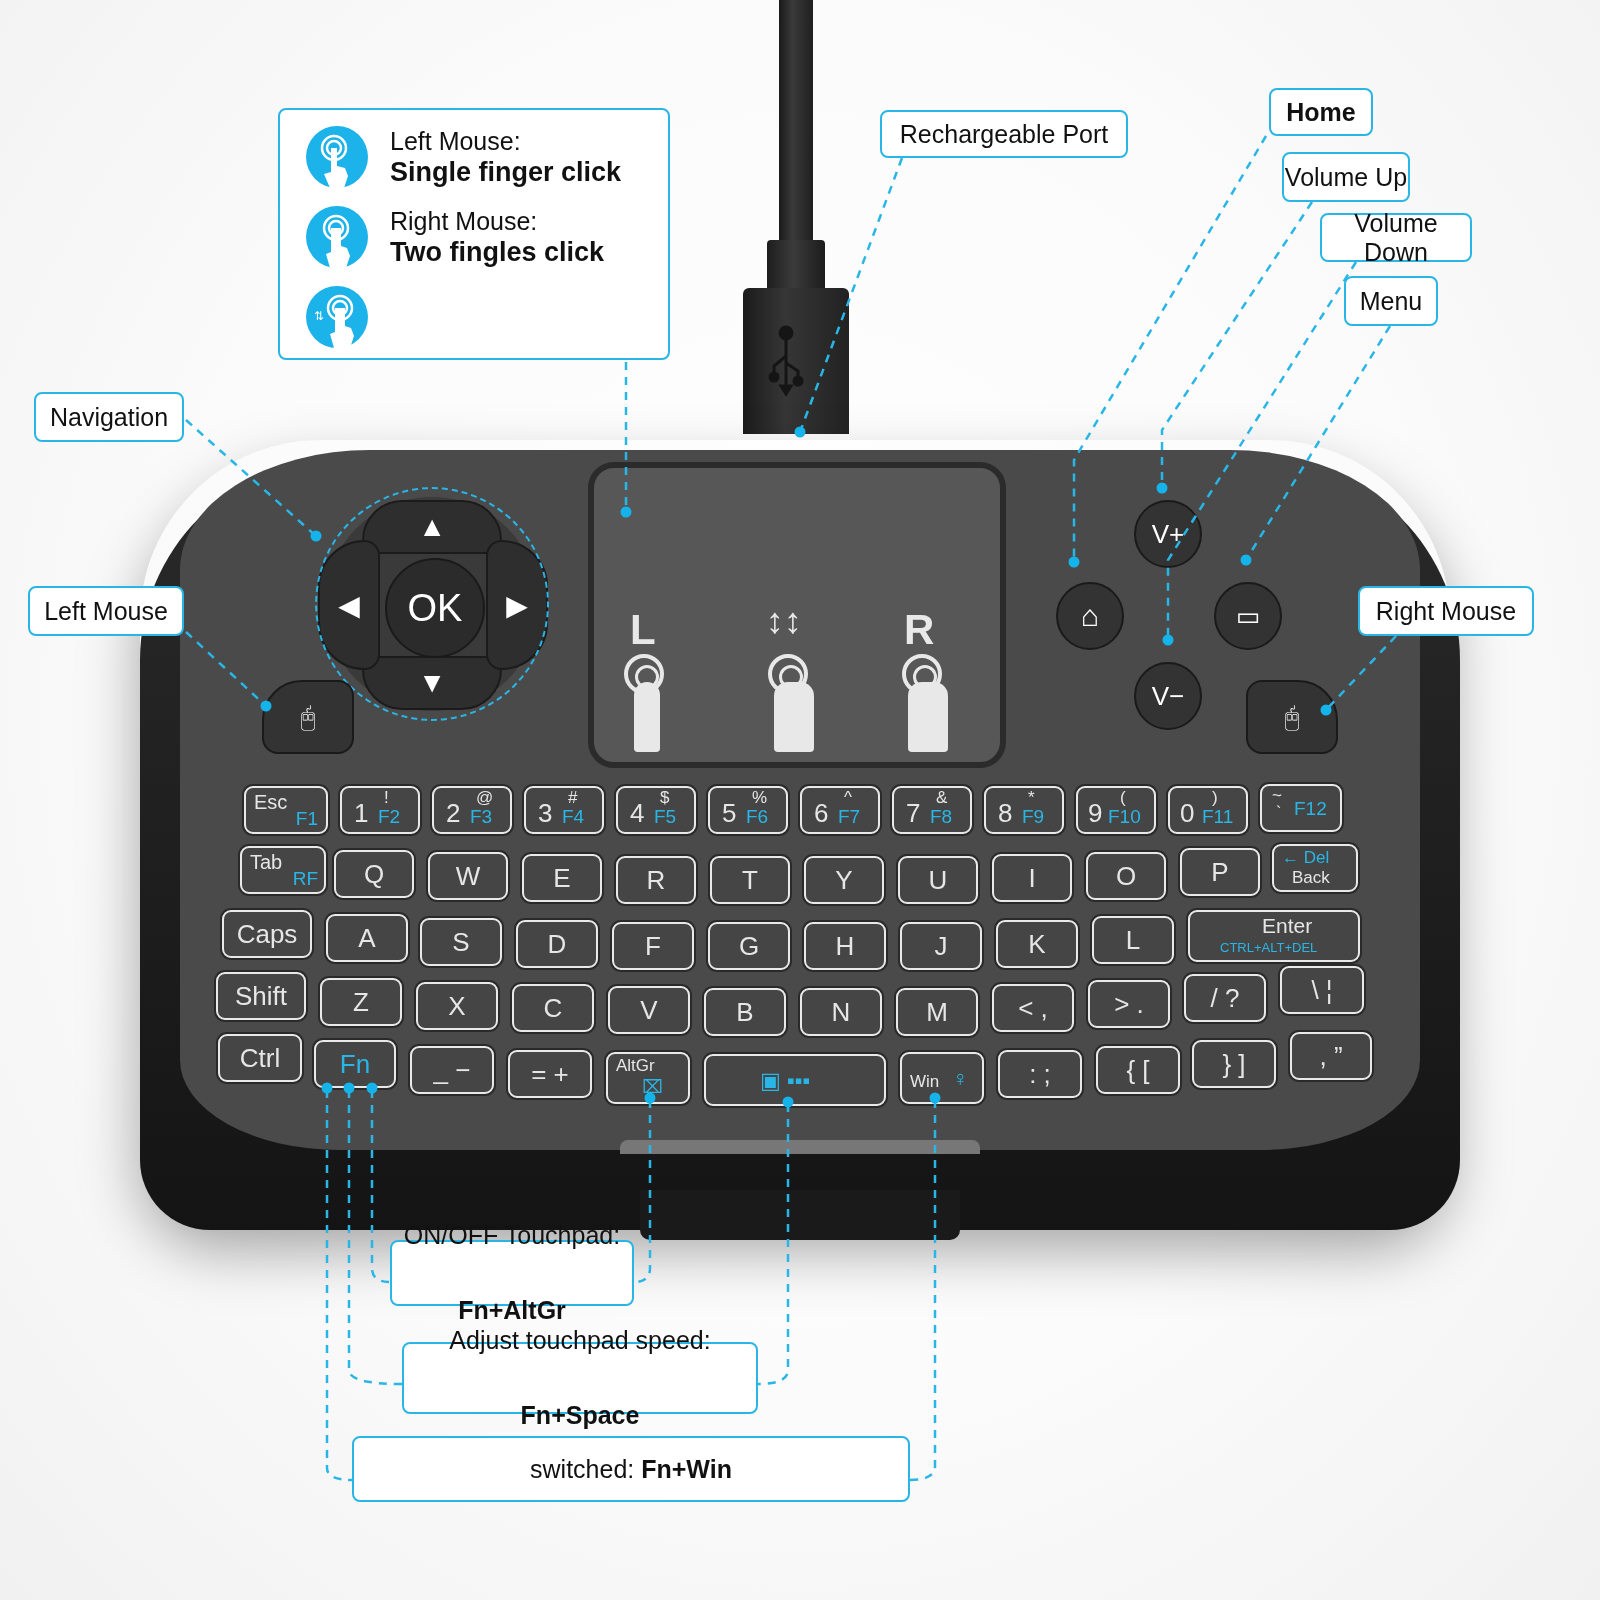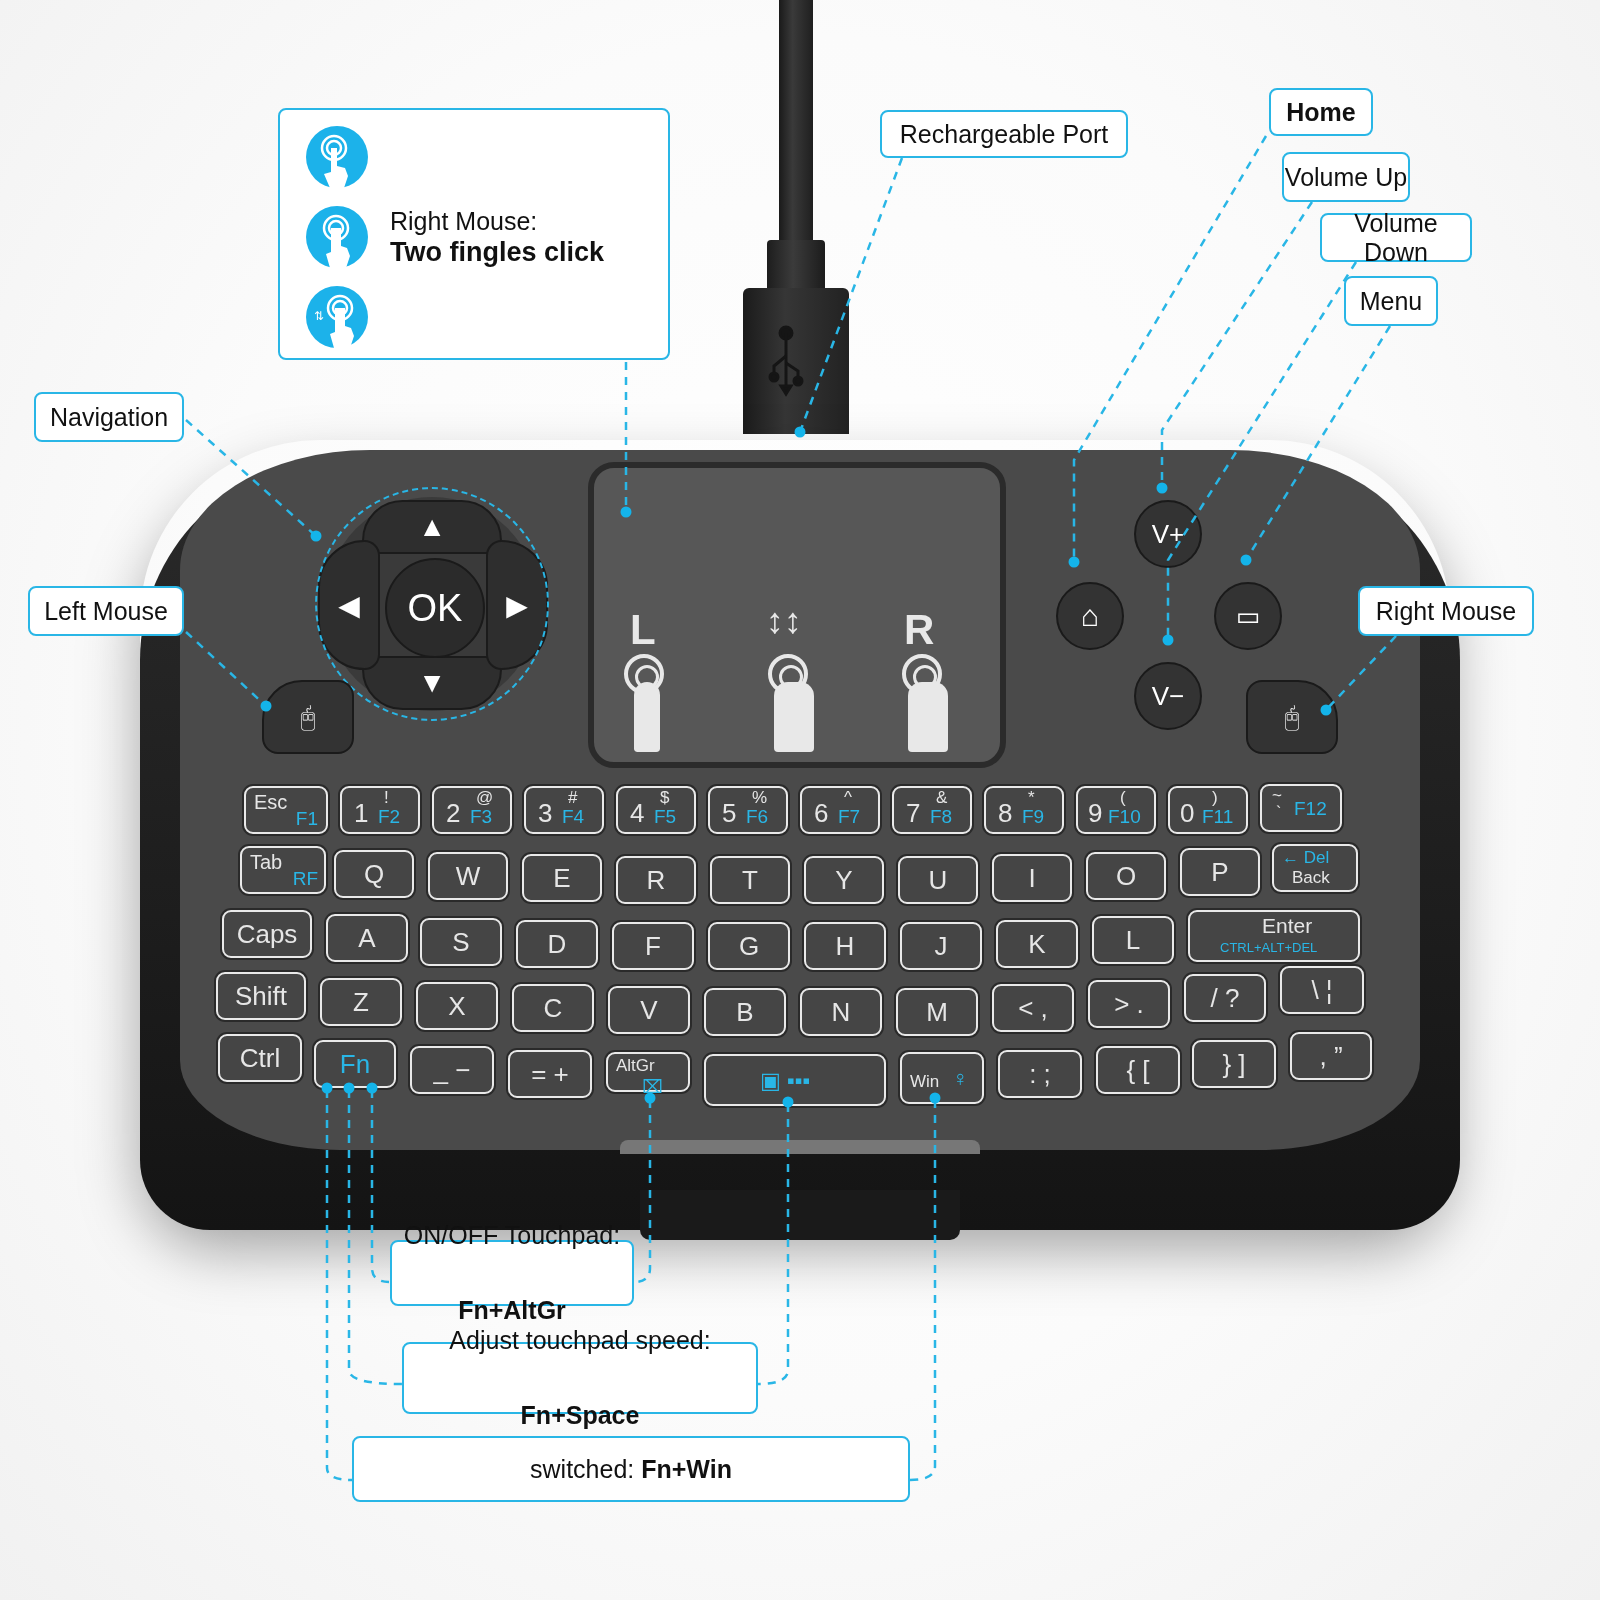--- a/index.html
+++ b/index.html
@@ -226,21 +226,21 @@
   <div class="key" style="left:896px; top:988px; width:82px;">M</div>
   <div class="key" style="left:992px; top:984px; width:82px;">&lt; ,</div>
   <div class="key" style="left:1088px; top:980px; width:82px;">&gt; .</div>
   <div class="key" style="left:1184px; top:974px; width:82px;">/ ?</div>
   <div class="key" style="left:1280px; top:966px; width:84px;">\ ¦</div>
 
   <div class="key" style="left:218px; top:1034px; width:84px;">Ctrl</div>
   <div class="key" style="left:314px; top:1040px; width:82px; color:#29b6e6;">Fn</div>
   <div class="key" style="left:410px; top:1046px; width:84px;">_ −</div>
   <div class="key" style="left:508px; top:1050px; width:84px;">= +</div>
-  <div class="key" style="left:606px; top:1052px; width:84px; height:40px;padding-left:48px;">
+  <div class="key" style="left:606px; top:1052px; width:84px; height:52px;padding-left:48px;">
       <span style="position:absolute;left:8px;top:2px;font-size:17px;">AltGr</span>
       <span class="sub" style="left:34px; top:22px; font-size:18px;">⌧</span>
     </div>
   <div class="key" style="left:704px; top:1054px; width:182px; height:52px;">
       <span class="sub" style="left:54px; top:12px; font-size:22px;">▣ ▪▪▪</span>
     </div>
   <div class="key" style="left:900px; top:1052px; width:84px; height:52px;">
       <span style="position:absolute;left:8px;top:2px;font-size:17px;margin-top:16px;">Win</span>
       <span class="sub" style="left:50px; top:12px; font-size:22px;">♀</span>
     </div>
@@ -304,20 +304,24 @@
   <div class="info-row" style="top:16px;">
     <div class="info-icon">
       <svg width="62" height="62" viewBox="0 0 62 62">
           <g fill="none" stroke="#fff" stroke-width="2.5">
             <circle cx="28" cy="22" r="12"></circle>
             <circle cx="28" cy="22" r="7"></circle>
           </g>
           <path d="M25 22 h6 v18 l8 2 l3 8 l-4 12 h-14 l-6 -14 l7 -2 z" fill="#fff"></path>
         </svg>
     </div>
+    <div class="info-text">
+        <span class="l1">Left Mouse:</span>
+        <span class="l2">Single finger click</span>
+      </div>
   </div>
   <div class="info-row" style="top:96px;">
     <div class="info-icon">
       <svg width="62" height="62" viewBox="0 0 62 62">
           <g fill="none" stroke="#fff" stroke-width="2.5">
             <circle cx="30" cy="22" r="12"></circle>
             <circle cx="30" cy="22" r="7"></circle>
           </g>
           <path d="M25 22 h10 v18 l6 2 l3 8 l-4 12 h-16 l-4 -14 l5 -2 z" fill="#fff"></path>
         </svg>

